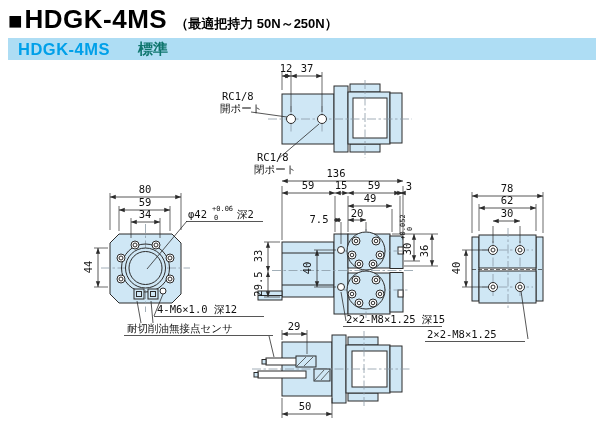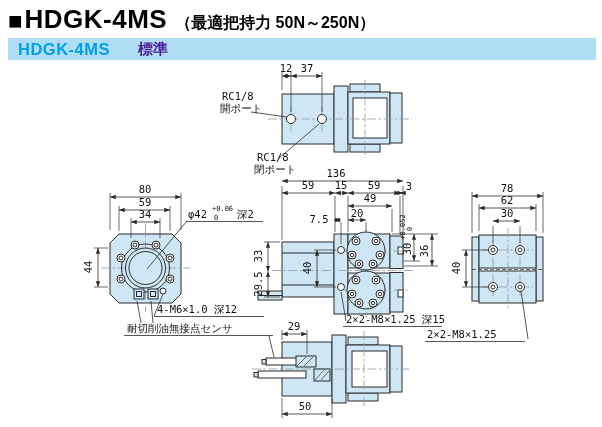--- a/index.html
+++ b/index.html
@@ -4,27 +4,27 @@
 <style>
   html,body{margin:0;padding:0;}
   body{
     width:602px;height:427px;position:relative;background:#ffffff;
     font-family:"Liberation Sans", sans-serif;overflow:hidden;
   }
   
   .hdr{position:absolute;left:8px;top:4px;height:32px;display:flex;align-items:baseline;}
   .hdr .bullet{font-size:24px;color:#000;font-weight:bold;margin-right:2px;transform:translateY(1px);}
   .hdr .model{font-size:26px;font-weight:bold;color:#000;letter-spacing:0.5px;}
-  .hdr .grip{font-size:16px;font-weight:bold;color:#000;margin-left:8px;}
+  .hdr .grip{font-size:13px;font-weight:bold;color:#000;margin-left:8px;}
   .banner{
     position:absolute;left:8px;top:38px;width:588px;height:22px;
     background:#aeddf4;display:flex;align-items:center;
   }
   .banner .bmodel{font-size:16.5px;font-weight:bold;color:#00a0e9;margin-left:10px;letter-spacing:0.5px;}
-  .banner .bvariant{font-size:15px;font-weight:bold;color:#4c1d95;margin-left:28px;}
+  .banner .bvariant{font-size:15px;font-weight:bold;color:#0f766e;margin-left:28px;}
   
   svg{position:absolute;left:0;top:0;}
   .p  {fill:#cfe7f5;stroke:#2b2b2b;stroke-width:1;}
   .pw {fill:#ffffff;stroke:#2b2b2b;stroke-width:1;}
   .ln {stroke:#2b2b2b;stroke-width:1;fill:none;}
   .cl {stroke:#8a9aa6;stroke-width:0.8;fill:none;stroke-dasharray:9 2.5 2.5 2.5;}
   .ext{stroke:#2b2b2b;stroke-width:0.7;fill:none;}
   .dim{stroke:#2b2b2b;stroke-width:0.8;fill:none;
        marker-start:url(#ar);marker-end:url(#ar);}
   .lead{stroke:#2b2b2b;stroke-width:0.8;fill:none;}

